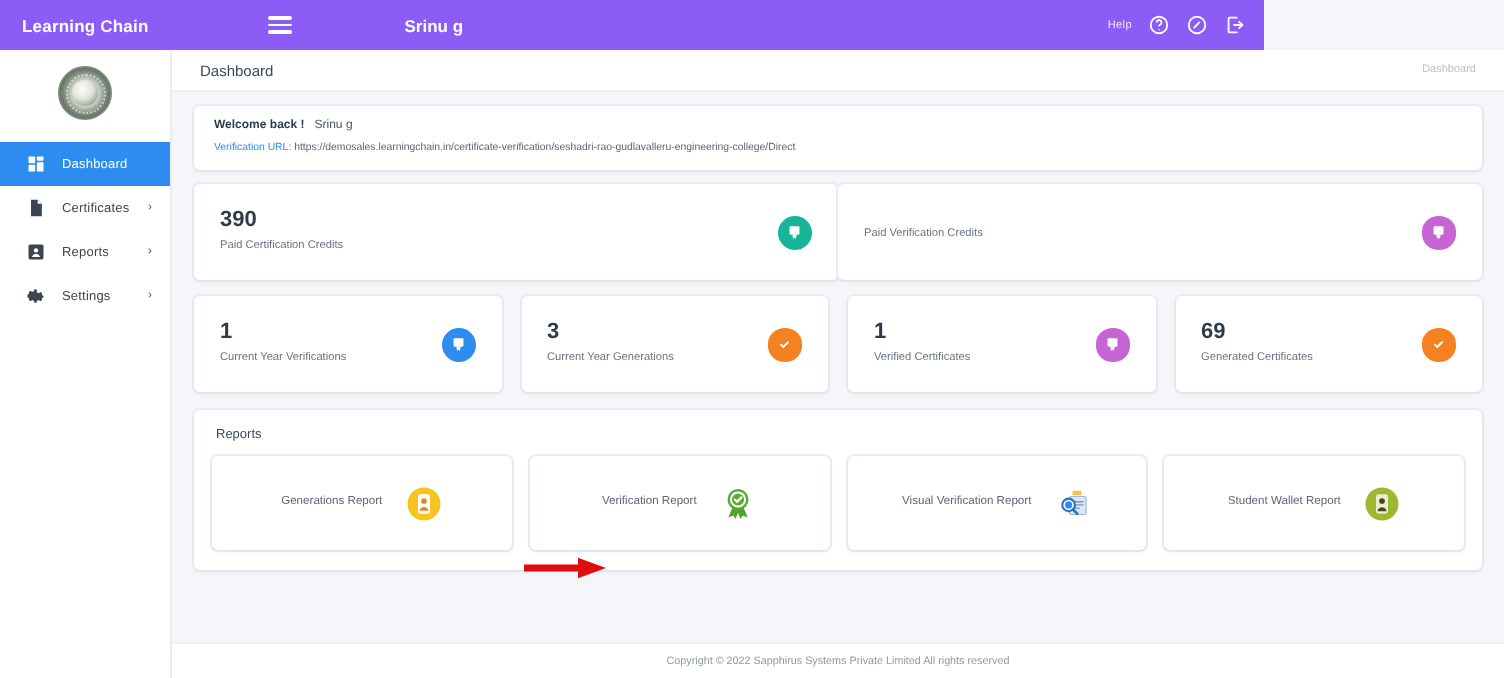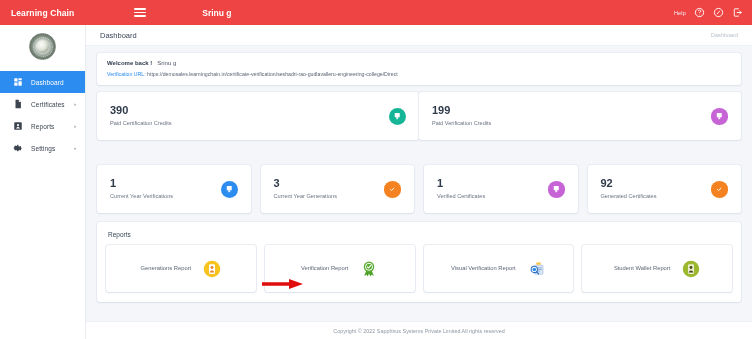--- a/index.html
+++ b/index.html
@@ -6,22 +6,22 @@
   html, body {
     width: 752px; height: 339px;
     font-family: "Liberation Sans", sans-serif;
     background: #f4f6f9;
     overflow: hidden;
   }
   .app { position: relative; width: 752px; height: 339px; }
 
   
   .topbar {
-    position: absolute; top: 0; left: 0; width: 752px; height: 25px;
-    background: #ef4444; display: flex; align-items: center;
+    position: absolute; top: 0; left: 0; width: 632px; height: 25px;
+    background: #8b5cf6; display: flex; align-items: center;
     padding: 0 9px 0 11px;
     gap: 38px;
   }
   .brand { color: #fff; font-size: 8.5px; font-weight: bold; letter-spacing: .1px; }
   .burger {
     width: 12px; height: 9px; margin-left: 22px;
     display: flex; flex-direction: column; justify-content: space-between;
     cursor: pointer;
   }
   .burger i { display: block; height: 1.6px; background: #fff; border-radius: 1px; }
@@ -87,21 +87,21 @@
 
   
   .welcome { padding: 7px 10px 8px 10px; margin-bottom: 7px; }
   .welcome-line { font-size: 6px; color: #4a5465; margin-bottom: 5px; }
   .welcome-line b { color: #2f3a4b; }
   .url-line { font-size: 5.2px; color: #4b5665; white-space: nowrap; overflow: hidden; }
   .url-line .lbl { color: #2d8cf0; }
   .url-line .val { color: #5c6575; }
 
   
-  .grid2 { display: grid; grid-template-columns: 1fr 1fr; margin-bottom: 25px; }
+  .grid2 { display: grid; grid-template-columns: 1fr 1fr; margin-bottom: 8px; }
   .grid4 { display: grid; grid-template-columns: repeat(4, 1fr); gap: 10px; margin-bottom: 9px; }
 
   .stat { display: flex; align-items: center; padding: 11px 13px; min-height: 48px; }
   .stat-txt { flex: 1 1 auto; }
   .stat-num { font-size: 11px; font-weight: bold; color: #2f3a4b; line-height: 1.05; }
   .stat-lbl { font-size: 5.6px; color: #6b7483; line-height: 1.45; margin-top: 2px; }
   .stat-ico {
     width: 17px; height: 17px; border-radius: 50%; flex: 0 0 17px;
     display: flex; align-items: center; justify-content: center; color: #fff;
   }
@@ -257,21 +257,20 @@
           </div>
           <div class="stat-ico" style="background:#17b597">
             <svg viewBox="0 0 24 24" fill="#fff">
                 <rect x="5" y="3" width="14" height="12" rx="1.5"></rect>
                 <path d="M9 15h6l-1 6-2-1.8L10 21z"></path>
               </svg>
           </div>
         </div>
         <div class="card stat">
           <div class="stat-txt">
-            <div class="stat-num">199</div>
             <div class="stat-lbl">Paid Verification Credits</div>
           </div>
           <div class="stat-ico pill" style="background:#c664d6">
             <svg viewBox="0 0 24 24" fill="#fff">
                 <rect x="5" y="3" width="14" height="12" rx="1.5"></rect>
                 <path d="M9 15h6l-1 6-2-1.8L10 21z"></path>
               </svg>
           </div>
         </div>
       </div>
@@ -307,21 +306,21 @@
           </div>
           <div class="stat-ico pill" style="background:#c664d6">
             <svg viewBox="0 0 24 24" fill="#fff">
                 <rect x="5" y="3" width="14" height="12" rx="1.5"></rect>
                 <path d="M9 15h6l-1 6-2-1.8L10 21z"></path>
               </svg>
           </div>
         </div>
         <div class="card stat">
           <div class="stat-txt">
-            <div class="stat-num">92</div>
+            <div class="stat-num">69</div>
             <div class="stat-lbl">Generated Certificates</div>
           </div>
           <div class="stat-ico pill" style="background:#f58220">
             <svg viewBox="0 0 24 24" fill="none" stroke="#fff" stroke-width="2.6" stroke-linecap="round" stroke-linejoin="round">
                 <path d="M7 12.3l3.2 3.2L17 8.8"></path>
               </svg>
           </div>
         </div>
       </div>
 

